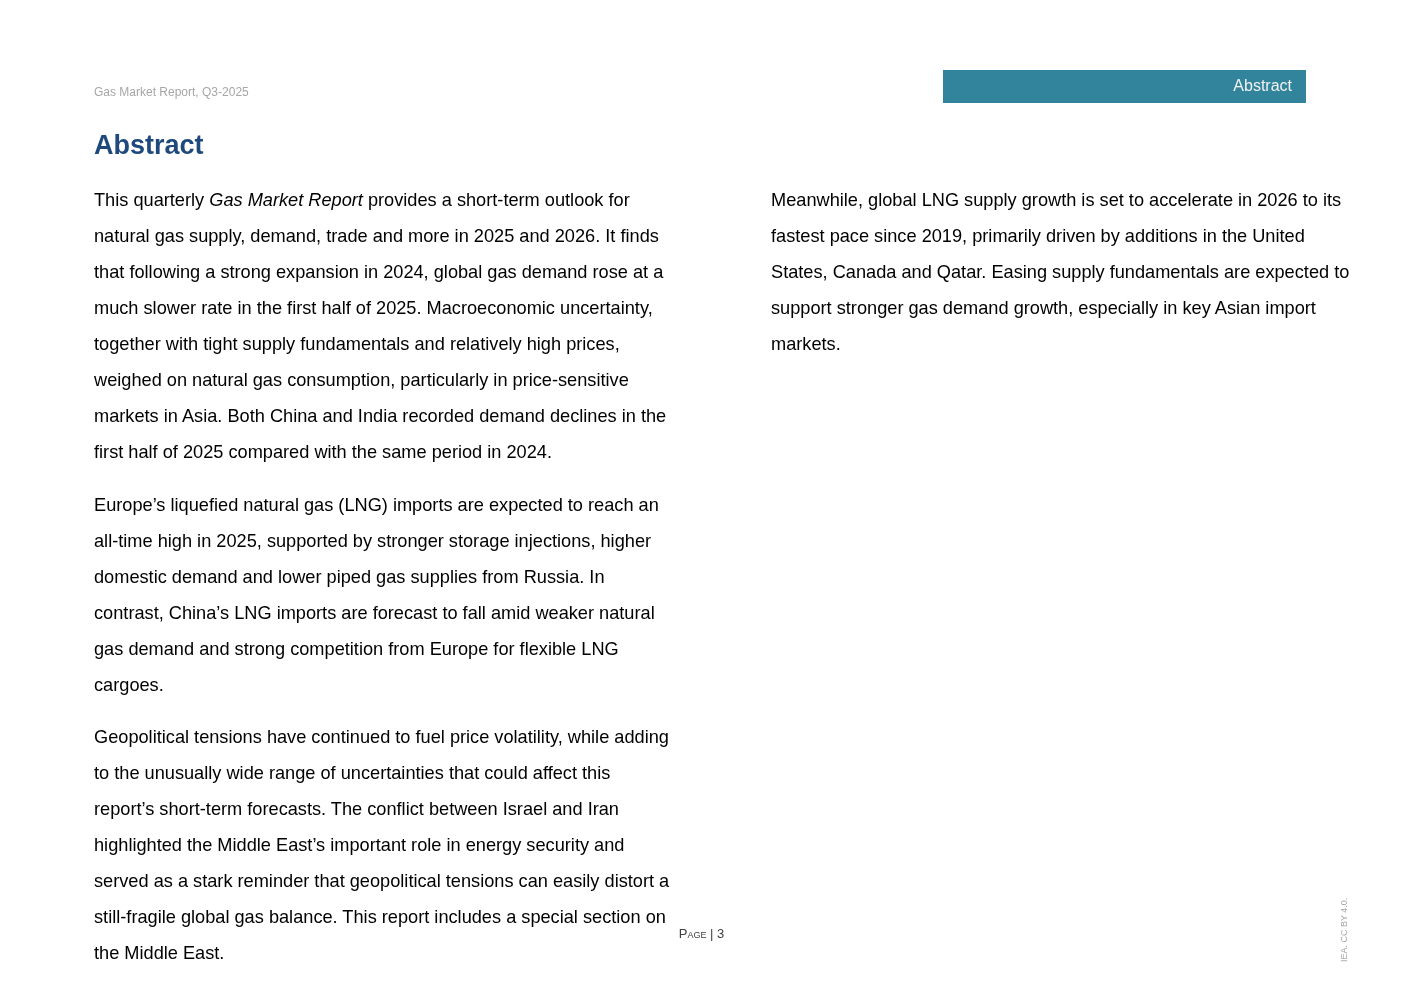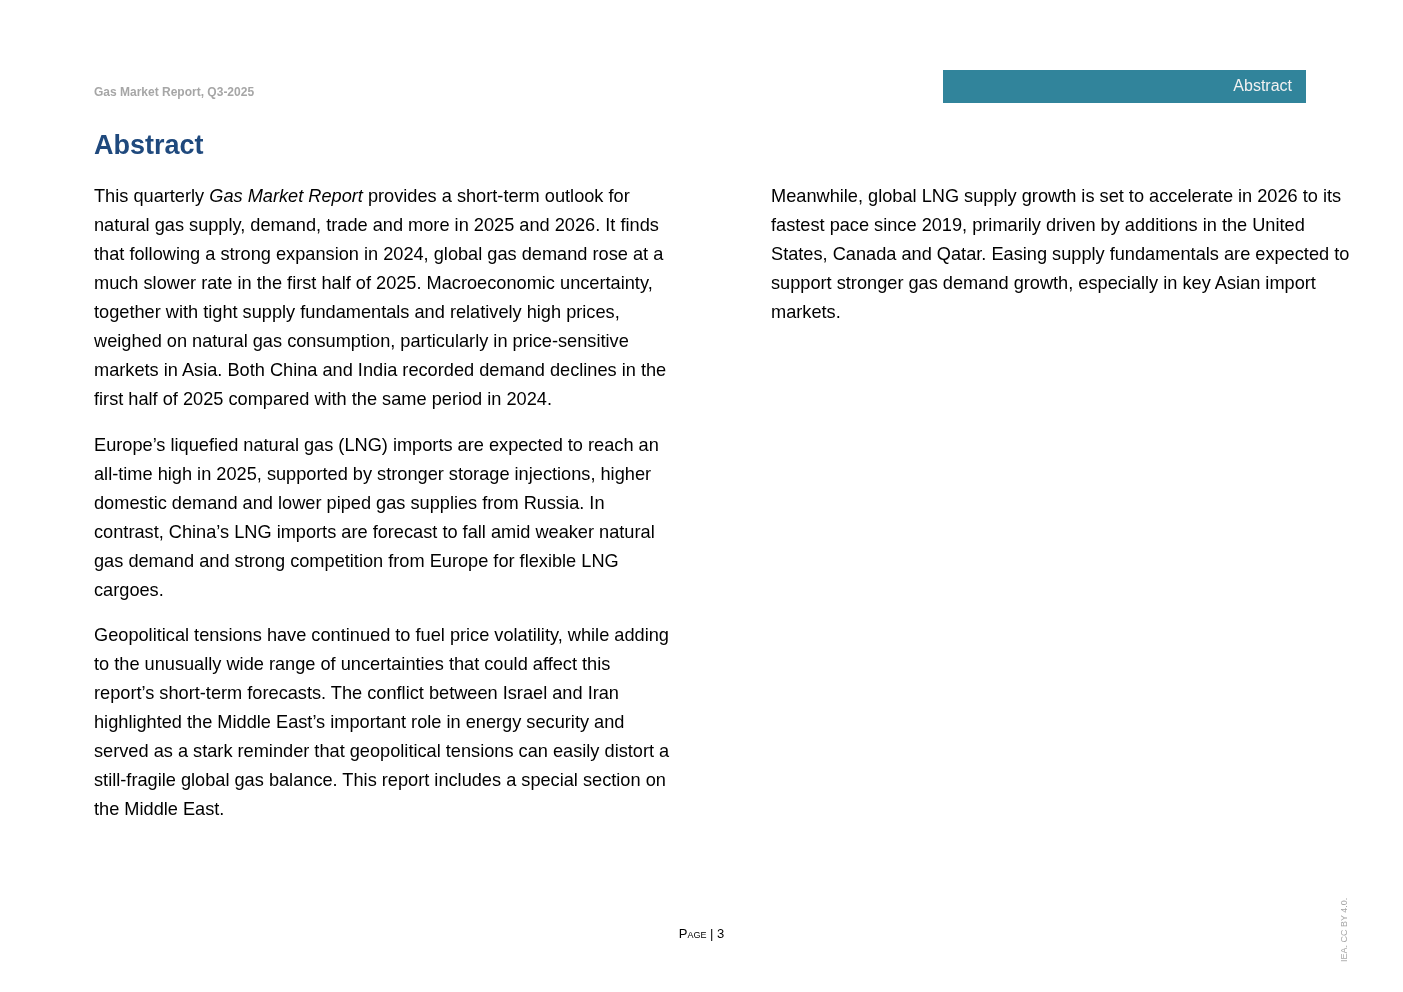--- a/index.html
+++ b/index.html
@@ -1,29 +1,29 @@
 <!DOCTYPE html>
 <html><head>
   <meta charset="utf-8">
   <style>
     html, body { margin: 0; padding: 0; background: #ffffff; }
     body { width: 1403px; height: 992px; position: relative; overflow: hidden;
            font-family: "Liberation Sans", sans-serif; color: #000; }
-    .running-head { position: absolute; left: 94px; top: 85px; font-size: 12px; color: #a6a6a6; font-weight: bold; }
+    .running-head { position: absolute; left: 94px; top: 85px; font-size: 12px; color: #a6a6a6; }
     .section-tab { position: absolute; left: 943px; top: 70px; width: 363px; height: 33px;
                    background: #31849b; color: #f2f2f2; font-size: 16px; box-sizing: border-box;
                    padding-right: 14px; text-align: right; line-height: 32px; }
     .title { position: absolute; left: 94px; top: 130px; margin: 0; font-size: 27px; font-weight: bold;
              color: #1f497d; }
-    .col { position: absolute; top: 182px; width: 580px; font-size: 18.2px; line-height: 29px; }
+    .col { position: absolute; top: 182px; width: 580px; font-size: 18.2px; line-height: 36px; }
     .col p { margin: 0 0 16.5px 0; }
     .col-left { left: 94px; }
     .col-right { left: 771px; }
     .footer { position: absolute; left: 0; width: 1403px; top: 926px; text-align: center; font-size: 13px;
-              color: #000000; }
+              color: #404040; }
     .footer .sc { font-variant: small-caps; }
     .license { position: absolute; left: 1339px; top: 962px; font-size: 9px; color: #a6a6a6;
                transform: rotate(-90deg); transform-origin: 0 0; white-space: nowrap; }
   </style>
 </head>
 <body>
 
 <div class="running-head">Gas Market Report, Q3-2025</div>
 <div class="section-tab">Abstract</div>
 

